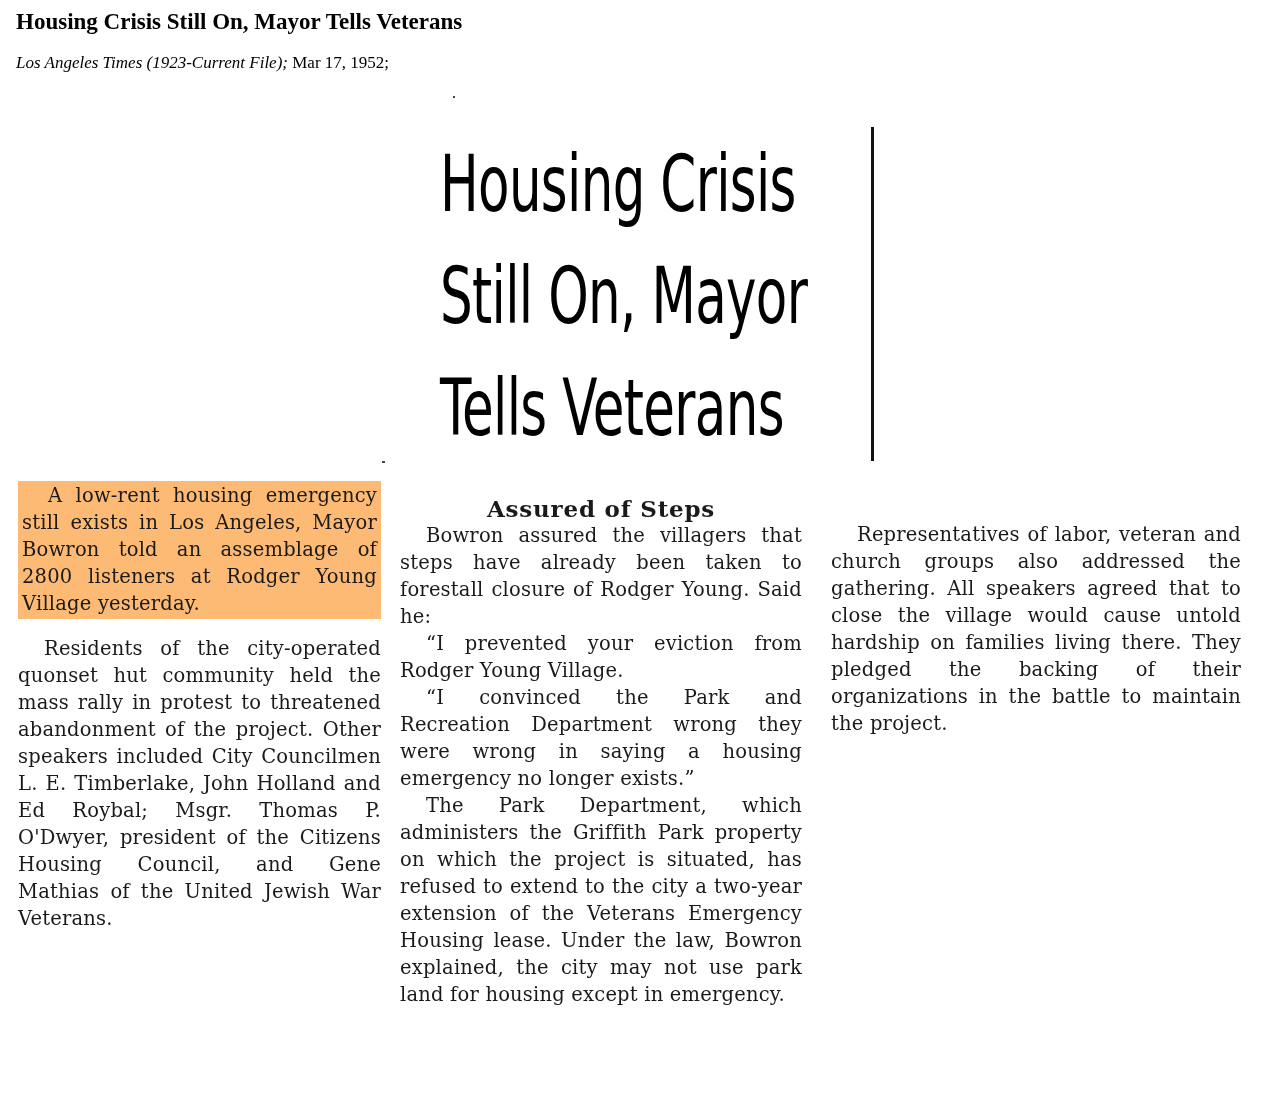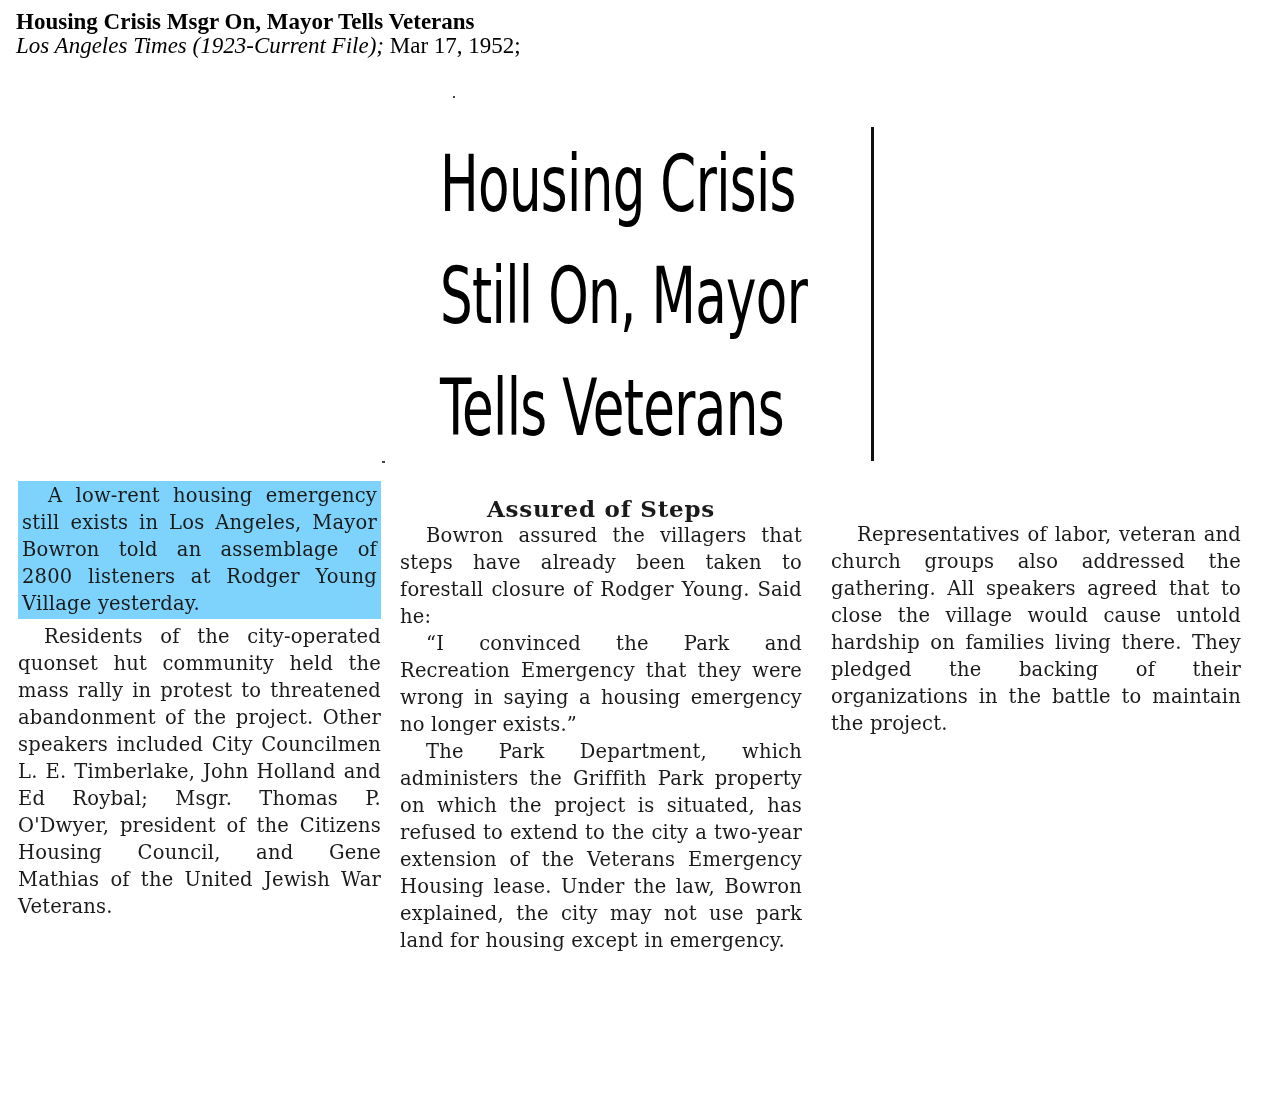--- a/index.html
+++ b/index.html
@@ -1,61 +1,62 @@
 <!DOCTYPE html>
 <html><head>
 <meta charset="utf-8">
 <style>
   html, body { margin:0; padding:0; background:#ffffff; }
   body { width:1275px; height:1093px; position:relative; overflow:hidden; color:#111; }
   .meta { position:absolute; left:16px; top:8px; font-family:"Liberation Serif", serif; color:#000; }
   .meta .ttl { font-weight:bold; font-size:23px; line-height:28px; }
-  .meta .line { font-size:23px; line-height:20px; }
+  .meta .line { font-size:17px; line-height:20px;margin-top:17px; }
   .meta .pub { font-style:italic; }
   .dot { position:absolute; font-family:"Liberation Serif", serif; font-size:16px; color:#000; }
   .headline { position:absolute; left:440px; top:128px; width:420px;
     font-family:"DejaVu Sans", sans-serif; font-weight:normal; color:#000;
     font-size:78px; line-height:112px; letter-spacing:-1px;
     transform:scaleX(0.66); transform-origin:left top; white-space:nowrap; }
   .headline div { height:112px; }
   .vrule { position:absolute; left:871px; top:127px; width:3px; height:334px; background:#111; }
   .col { position:absolute; font-family:"DejaVu Serif", serif; font-size:19.5px; line-height:27px;
     text-align:justify; color:#1a1a1a; letter-spacing:0.2px; }
   .col p { margin:0; text-indent:26px; }
   .col1 { left:18px; top:481px; width:363px; }
   .col2 { left:400px; top:496px; width:402px; }
   .col3 { left:831px; top:521px; width:410px; }
-  .hl { background:#7dd3fc; padding:1px 4px 2px 4px; margin-left:-4px; margin-right:-4px; }
+  .hl { background:#fdba74; padding:1px 4px 2px 4px; margin-left:-4px; margin-right:-4px; }
   .sub { text-align:center; font-weight:bold; font-size:23px; line-height:26px; margin:0 0 2px 0; text-indent:0 !important; letter-spacing:0.8px; }
   .speck { position:absolute; width:3px; height:2px; background:#444; }
 </style>
 </head>
 <body>
 
 <div class="meta">
-  <div class="ttl">Housing Crisis Msgr On, Mayor Tells Veterans</div>
+  <div class="ttl">Housing Crisis Still On, Mayor Tells Veterans</div>
   <div class="line"><span class="pub">Los Angeles Times (1923-Current File);</span><span> Mar 17, 1952;</span></div>
 </div>
 <div class="dot" style="left:452px;top:84px;">.</div>
 
 <div class="headline">
   <div>Housing Crisis</div>
   <div>Still On, Mayor</div>
   <div>Tells Veterans</div>
 </div>
 <div class="vrule"></div>
 <div class="speck" style="left:382px;top:461px;"></div>
 
 <div class="col col1">
   <p class="hl">A low-rent housing emergency still exists in Los Angeles, Mayor Bowron told an assemblage of 2800 listeners at Rodger Young Village yesterday.</p>
-  <p style="margin-top:4px">Residents of the city-operated quonset hut community held the mass rally in protest to threatened abandonment of the project. Other speakers included City Councilmen L. E. Timberlake, John Holland and Ed Roybal; Msgr. Thomas P. O'Dwyer, president of the Citizens Housing Council, and Gene Mathias of the United Jewish War Veterans.</p>
+  <p style="margin-top:16px">Residents of the city-operated quonset hut community held the mass rally in protest to threatened abandonment of the project. Other speakers included City Councilmen L. E. Timberlake, John Holland and Ed Roybal; Msgr. Thomas P. O'Dwyer, president of the Citizens Housing Council, and Gene Mathias of the United Jewish War Veterans.</p>
 </div>
 
 <div class="col col2">
   <p class="sub">Assured of Steps</p>
   <p>Bowron assured the villagers that steps have already been taken to forestall closure of Rodger Young. Said he:</p>
-  <p>“I convinced the Park and Recreation Emergency that they were wrong in saying a housing emergency no longer exists.”</p>
+  <p>“I prevented your eviction from Rodger Young Village.</p>
+  <p>“I convinced the Park and Recreation Department wrong they were wrong in saying a housing emergency no longer exists.”</p>
   <p>The Park Department, which administers the Griffith Park property on which the project is situated, has refused to extend to the city a two-year extension of the Veterans Emergency Housing lease. Under the law, Bowron explained, the city may not use park land for housing except in emergency.</p>
 </div>
 
 <div class="col col3">
   <p>Representatives of labor, veteran and church groups also addressed the gathering. All speakers agreed that to close the village would cause untold hardship on families living there. They pledged the backing of their organizations in the battle to maintain the project.</p>
 </div>
 
 </body></html>

